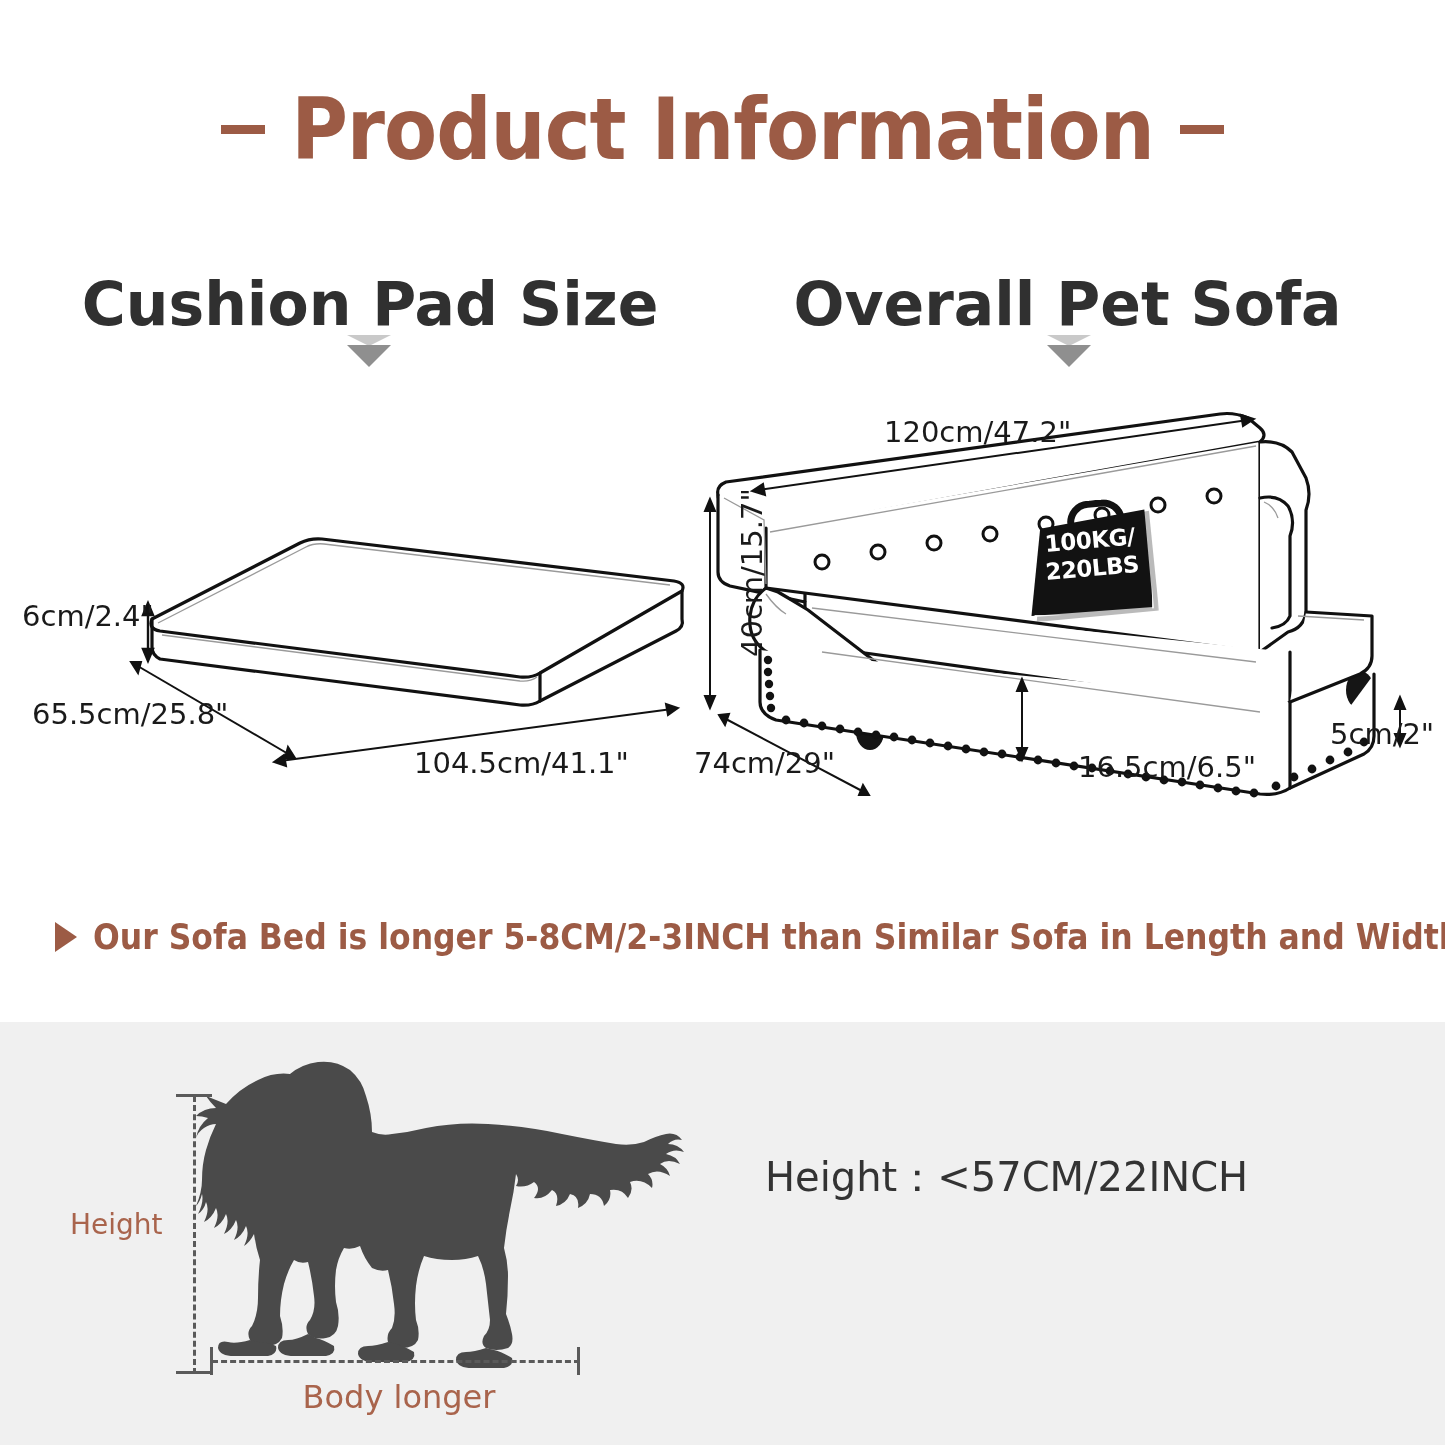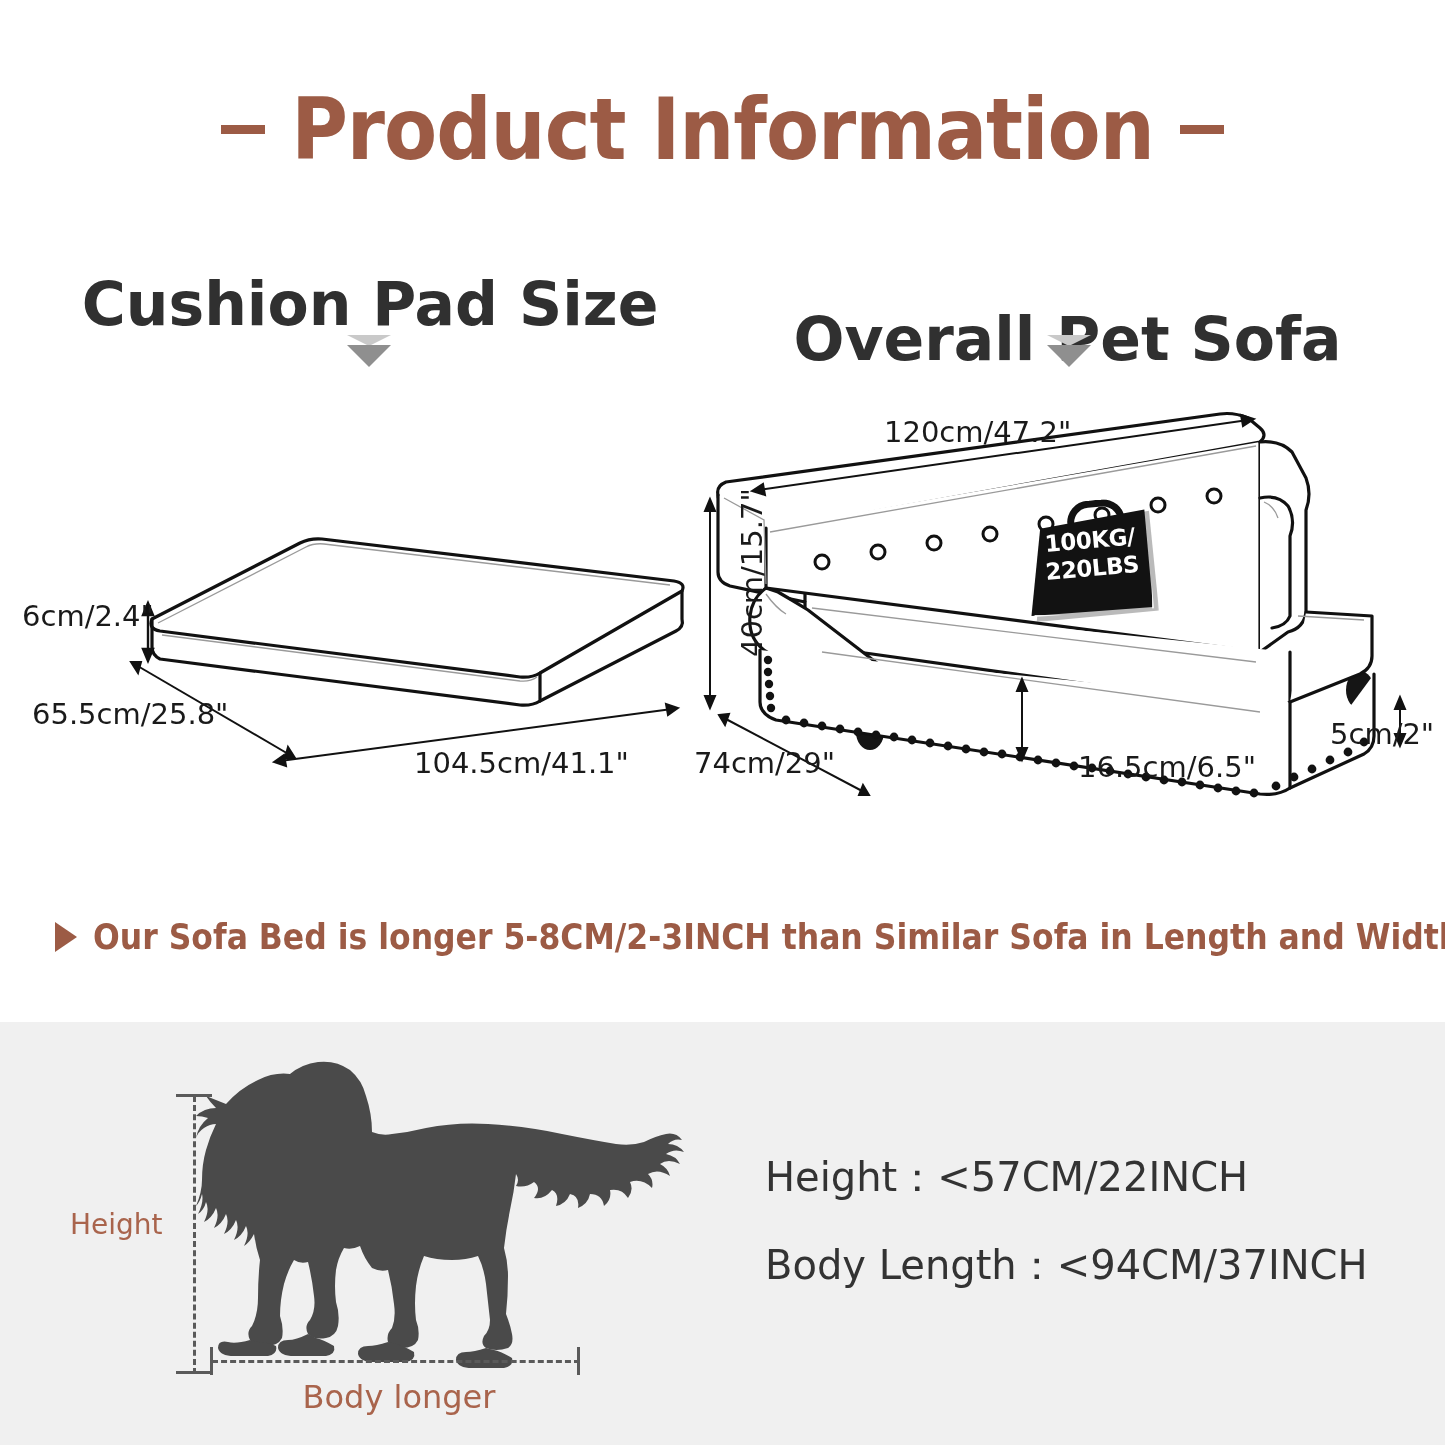--- a/index.html
+++ b/index.html
@@ -24,21 +24,21 @@
   .page-title .dash{display:inline-block;vertical-align:middle;
     width:44px;height:9px;background:#9c5b45;margin:0 26px;position:relative;top:-6px;}
 
   .col-head{
     position:absolute;
     font-family:"DejaVu Sans","Liberation Sans", sans-serif;
     font-weight:bold;font-size:60px;color:#303030;
     text-align:center;white-space:nowrap;
   }
   .col-head.left{left:30px;top:252px;width:680px;}
-  .col-head.right{left:760px;top:252px;width:615px;margin-top:35px;}
+  .col-head.right{left:760px;top:252px;width:615px;}
 
   .dbl-chev{position:absolute;width:44px;height:32px;}
   .dbl-chev .c1,.dbl-chev .c2{position:absolute;left:0;width:0;height:0;
     border-left:22px solid transparent;border-right:22px solid transparent;}
   .dbl-chev .c1{top:0;border-top:11px solid #c9c9c9;}
   .dbl-chev .c2{top:10px;border-top:22px solid #8f8f8f;}
   .chev-left{left:347px;top:318px;}
   .chev-right{left:1047px;top:318px;}
 
   
@@ -387,16 +387,15 @@
   <div class="cap-h-bot"></div>
   <div class="height-label">Height</div>
 
   <div class="cap-b-l"></div>
   <div class="body-line"></div>
   <div class="cap-b-r"></div>
   <div class="body-label">Body longer</div>
 
   <div class="specs">
     <div class="spec-row">Height：&lt;57CM/22INCH</div>
-    <div class="spec-row">Body Length：&lt;94CM/37INCH</div>
   </div>
 
 </div>
 
 </body></html>

